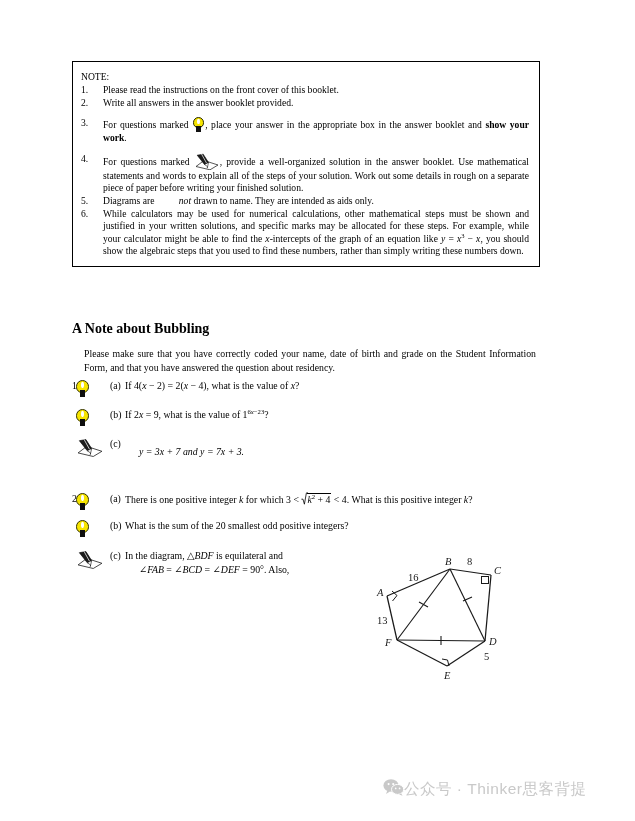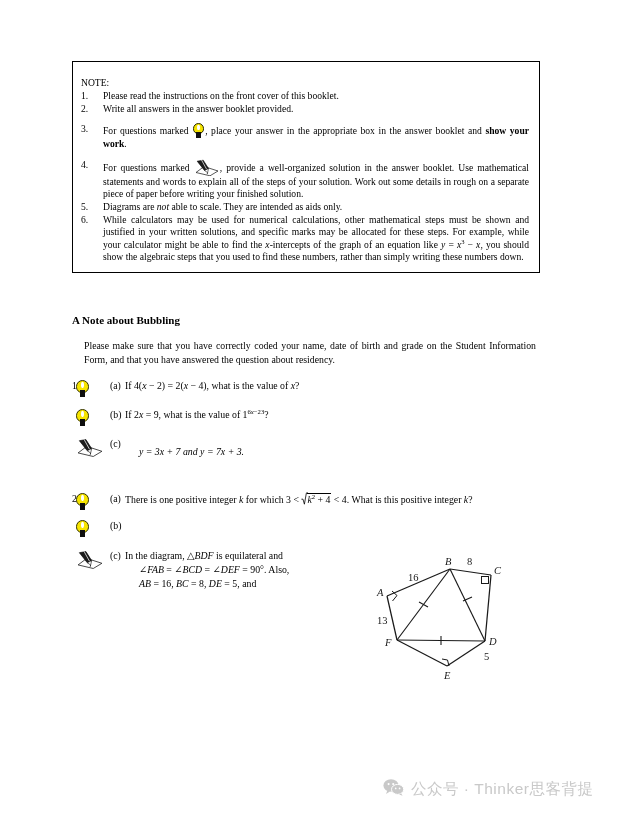--- a/index.html
+++ b/index.html
@@ -16,21 +16,21 @@
 
   .page { position: relative; width: 635px; height: 821px; }
 
   
   .note-box {
     position: absolute;
     left: 72px;
     top: 61px;
     width: 468px;
     border: 1.1px solid #000;
-    padding: 14px 10px 8px 8px;
+    padding: 8px 10px 8px 8px;
   }
   .note-title {
     font-size: 9.6px;
     line-height: 13px;
     margin-bottom: 1px;
   }
   .note-item {
     display: flex;
     font-size: 9.6px;
     line-height: 12.6px;
@@ -40,21 +40,21 @@
     width: 22px;
     flex: 0 0 22px;
   }
   .note-item .body {
     flex: 1 1 auto;
     text-align: justify;
     text-align-last: left;
   }
   .note-item.spaced { margin-top: 8px; }
   .bold { font-weight: bold; }
-  .ital { font-style: italic; }
+  .ital { font-style: italic; margin-left: 22px; }
   .mathv { font-style: italic; font-family: "Liberation Serif", serif; }
 
   sup { font-size: 0.68em; vertical-align: super; line-height: 0; }
 
   
   .bulb-inline {
     display: inline-block;
     width: 11px; height: 15px;
     vertical-align: -4px;
     position: relative;
@@ -87,22 +87,22 @@
   }
 
   
   .bubbling {
     position: absolute;
     left: 72px;
     top: 314px;
     width: 468px;
   }
   .bubbling h3 {
-    margin: 0 0 2px 0;
-    font-size: 11px;
+    margin: 8px 0 2px 0;
+    font-size: 14px;
     font-weight: bold;
     line-height: 13px;
   }
   .bubbling p {
     margin: 12px;
     font-size: 9.8px;
     line-height: 13.8px;
     text-align: justify;
     text-align-last: left;
     width: 452px;
@@ -176,21 +176,20 @@
   }
   .diagram svg { display: block; }
 
   
   .watermark {
     position: absolute;
     left: 383px;
     top: 779px;
     display: flex;
     align-items: center;
-    gap: 7px;
     color: #c9c9c9;
     font-family: "Liberation Sans", sans-serif;
     font-size: 15.5px;
     letter-spacing: 0.5px;
     white-space: nowrap;
   }
   .wechat-icon { flex: 0 0 auto; }
 </style>
 </head>
 <body>
@@ -234,21 +233,21 @@
             <polygon points="9.5,11.5 13.5,9.5 12.6,13.6" fill="#fff" stroke="#111" stroke-width="0.6"></polygon>
             <line x1="12.6" y1="13.6" x2="12.2" y2="15.2" stroke="#111" stroke-width="0.8"></line>
             <line x1="6.5" y1="1.0" x2="11.5" y2="10.0" stroke="#fff" stroke-width="0.7"></line>
           </svg>
         </span><span>, provide a well-organized solution in the answer booklet. Use mathematical statements and words to explain all of the steps of your solution. Work out some details in rough on a separate piece of paper before writing your finished solution.</span>
       </span>
     </div>
 
     <div class="note-item">
       <span class="num">5.</span>
-      <span class="body"><span>Diagrams are </span><span class="ital">not</span><span> able to scale. They are intended as aids only.</span></span>
+      <span class="body"><span>Diagrams are </span><span class="ital">not</span><span> drawn to name. They are intended as aids only.</span></span>
     </div>
 
     <div class="note-item">
       <span class="num">6.</span>
       <span class="body"><span>While calculators may be used for numerical calculations, other mathematical steps must be shown and justified in your written solutions, and specific marks may be allocated for these steps. For example, while your calculator might be able to find the </span><span class="mathv">x</span><span>-intercepts of the graph of an equation like </span><span class="mathv">y</span><span> = </span><span class="mathv">x</span><sup>3</sup><span> − </span><span class="mathv">x</span><span>, you should show the algebraic steps that you used to find these numbers, rather than simply writing these numbers down.</span></span>
     </div>
 
   </div>
 
   <div class="bubbling">
@@ -319,39 +318,39 @@
 
     <div class="part" style="margin-bottom:16px;">
       <span class="icon-col">
         <span class="bulb-box">
           <span class="glass"></span>
           <span class="notch"></span>
           <span class="neck"></span>
         </span>
       </span>
       <span class="lbl">(b)</span>
+      <span class="txt narrow">What is the sum of the 20 smallest odd positive integers?</span>
     </div>
 
     <div class="part">
       <span class="icon-col">
         <span class="pencil-inline" style="width:26px;height:19px;">
           <svg width="26" height="19" viewBox="0 0 24 17">
             <polygon points="1,13.5 9,7.5 23,12 15,16.8" fill="#fff" stroke="#111" stroke-width="0.7"></polygon>
             <polygon points="2.2,2.2 8.2,1.2 13.5,9.5 9.5,11.5" fill="#1c1c1c" stroke="#000" stroke-width="0.6"></polygon>
             <polygon points="9.5,11.5 13.5,9.5 12.6,13.6" fill="#fff" stroke="#111" stroke-width="0.6"></polygon>
             <line x1="12.6" y1="13.6" x2="12.2" y2="15.2" stroke="#111" stroke-width="0.8"></line>
             <line x1="6.5" y1="1.0" x2="11.5" y2="10.0" stroke="#fff" stroke-width="0.7"></line>
           </svg>
         </span>
       </span>
       <span class="lbl">(c)</span>
       <span class="txt" style="max-width:248px;">
         <span><span>In the diagram, △</span><span class="mathv">BDF</span><span> is equilateral and</span></span>
         <span class="indent"><span>∠</span><span class="mathv">FAB</span><span> = ∠</span><span class="mathv">BCD</span><span> = ∠</span><span class="mathv">DEF</span><span> = 90°.  Also,</span></span>
-        <span class="indent"><span class="mathv">AB</span><span>  =  16,  </span><span class="mathv">BC</span><span>  =  8,  </span><span class="mathv">DE</span><span>  =  5,  and</span></span>
       </span>
     </div>
   </div>
 
   <div class="diagram">
     <svg width="160" height="135" viewBox="0 0 160 135">
 
       <g fill="none" stroke="#1a1a1a" stroke-width="1.25" stroke-linejoin="miter">
         <line x1="14" y1="40" x2="77" y2="13"></line>
         <line x1="77" y1="13" x2="118" y2="19"></line>

